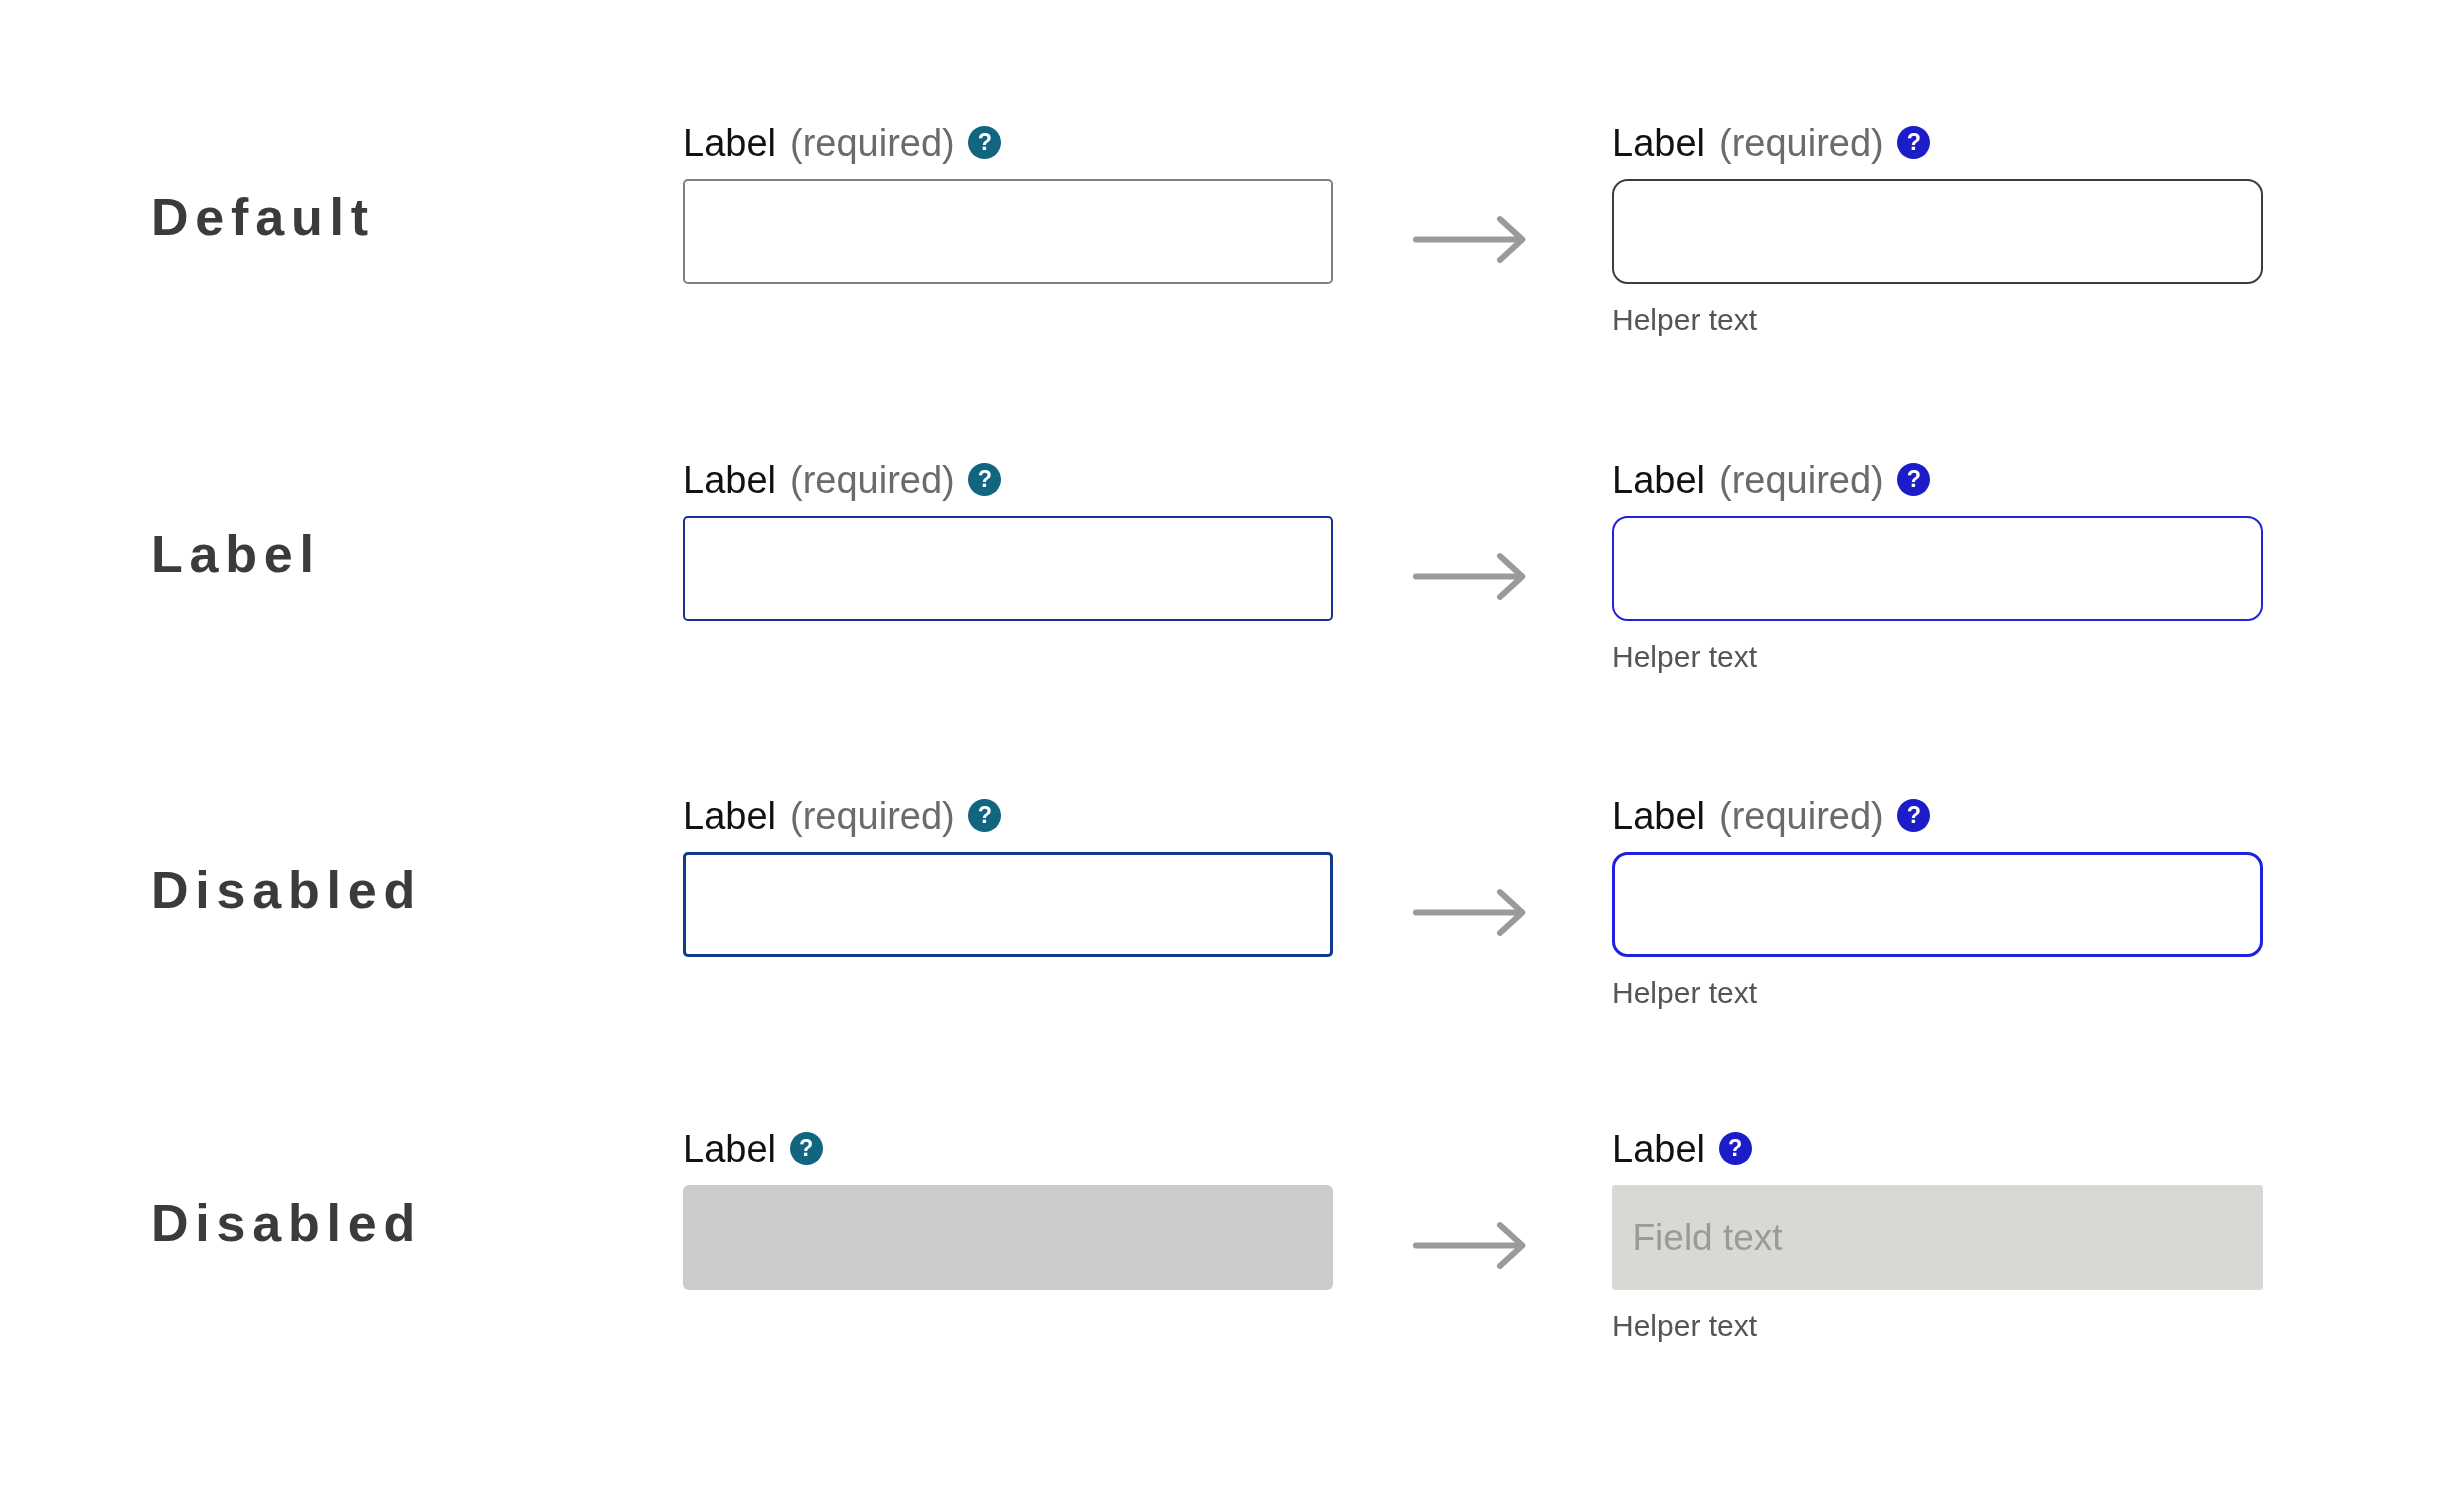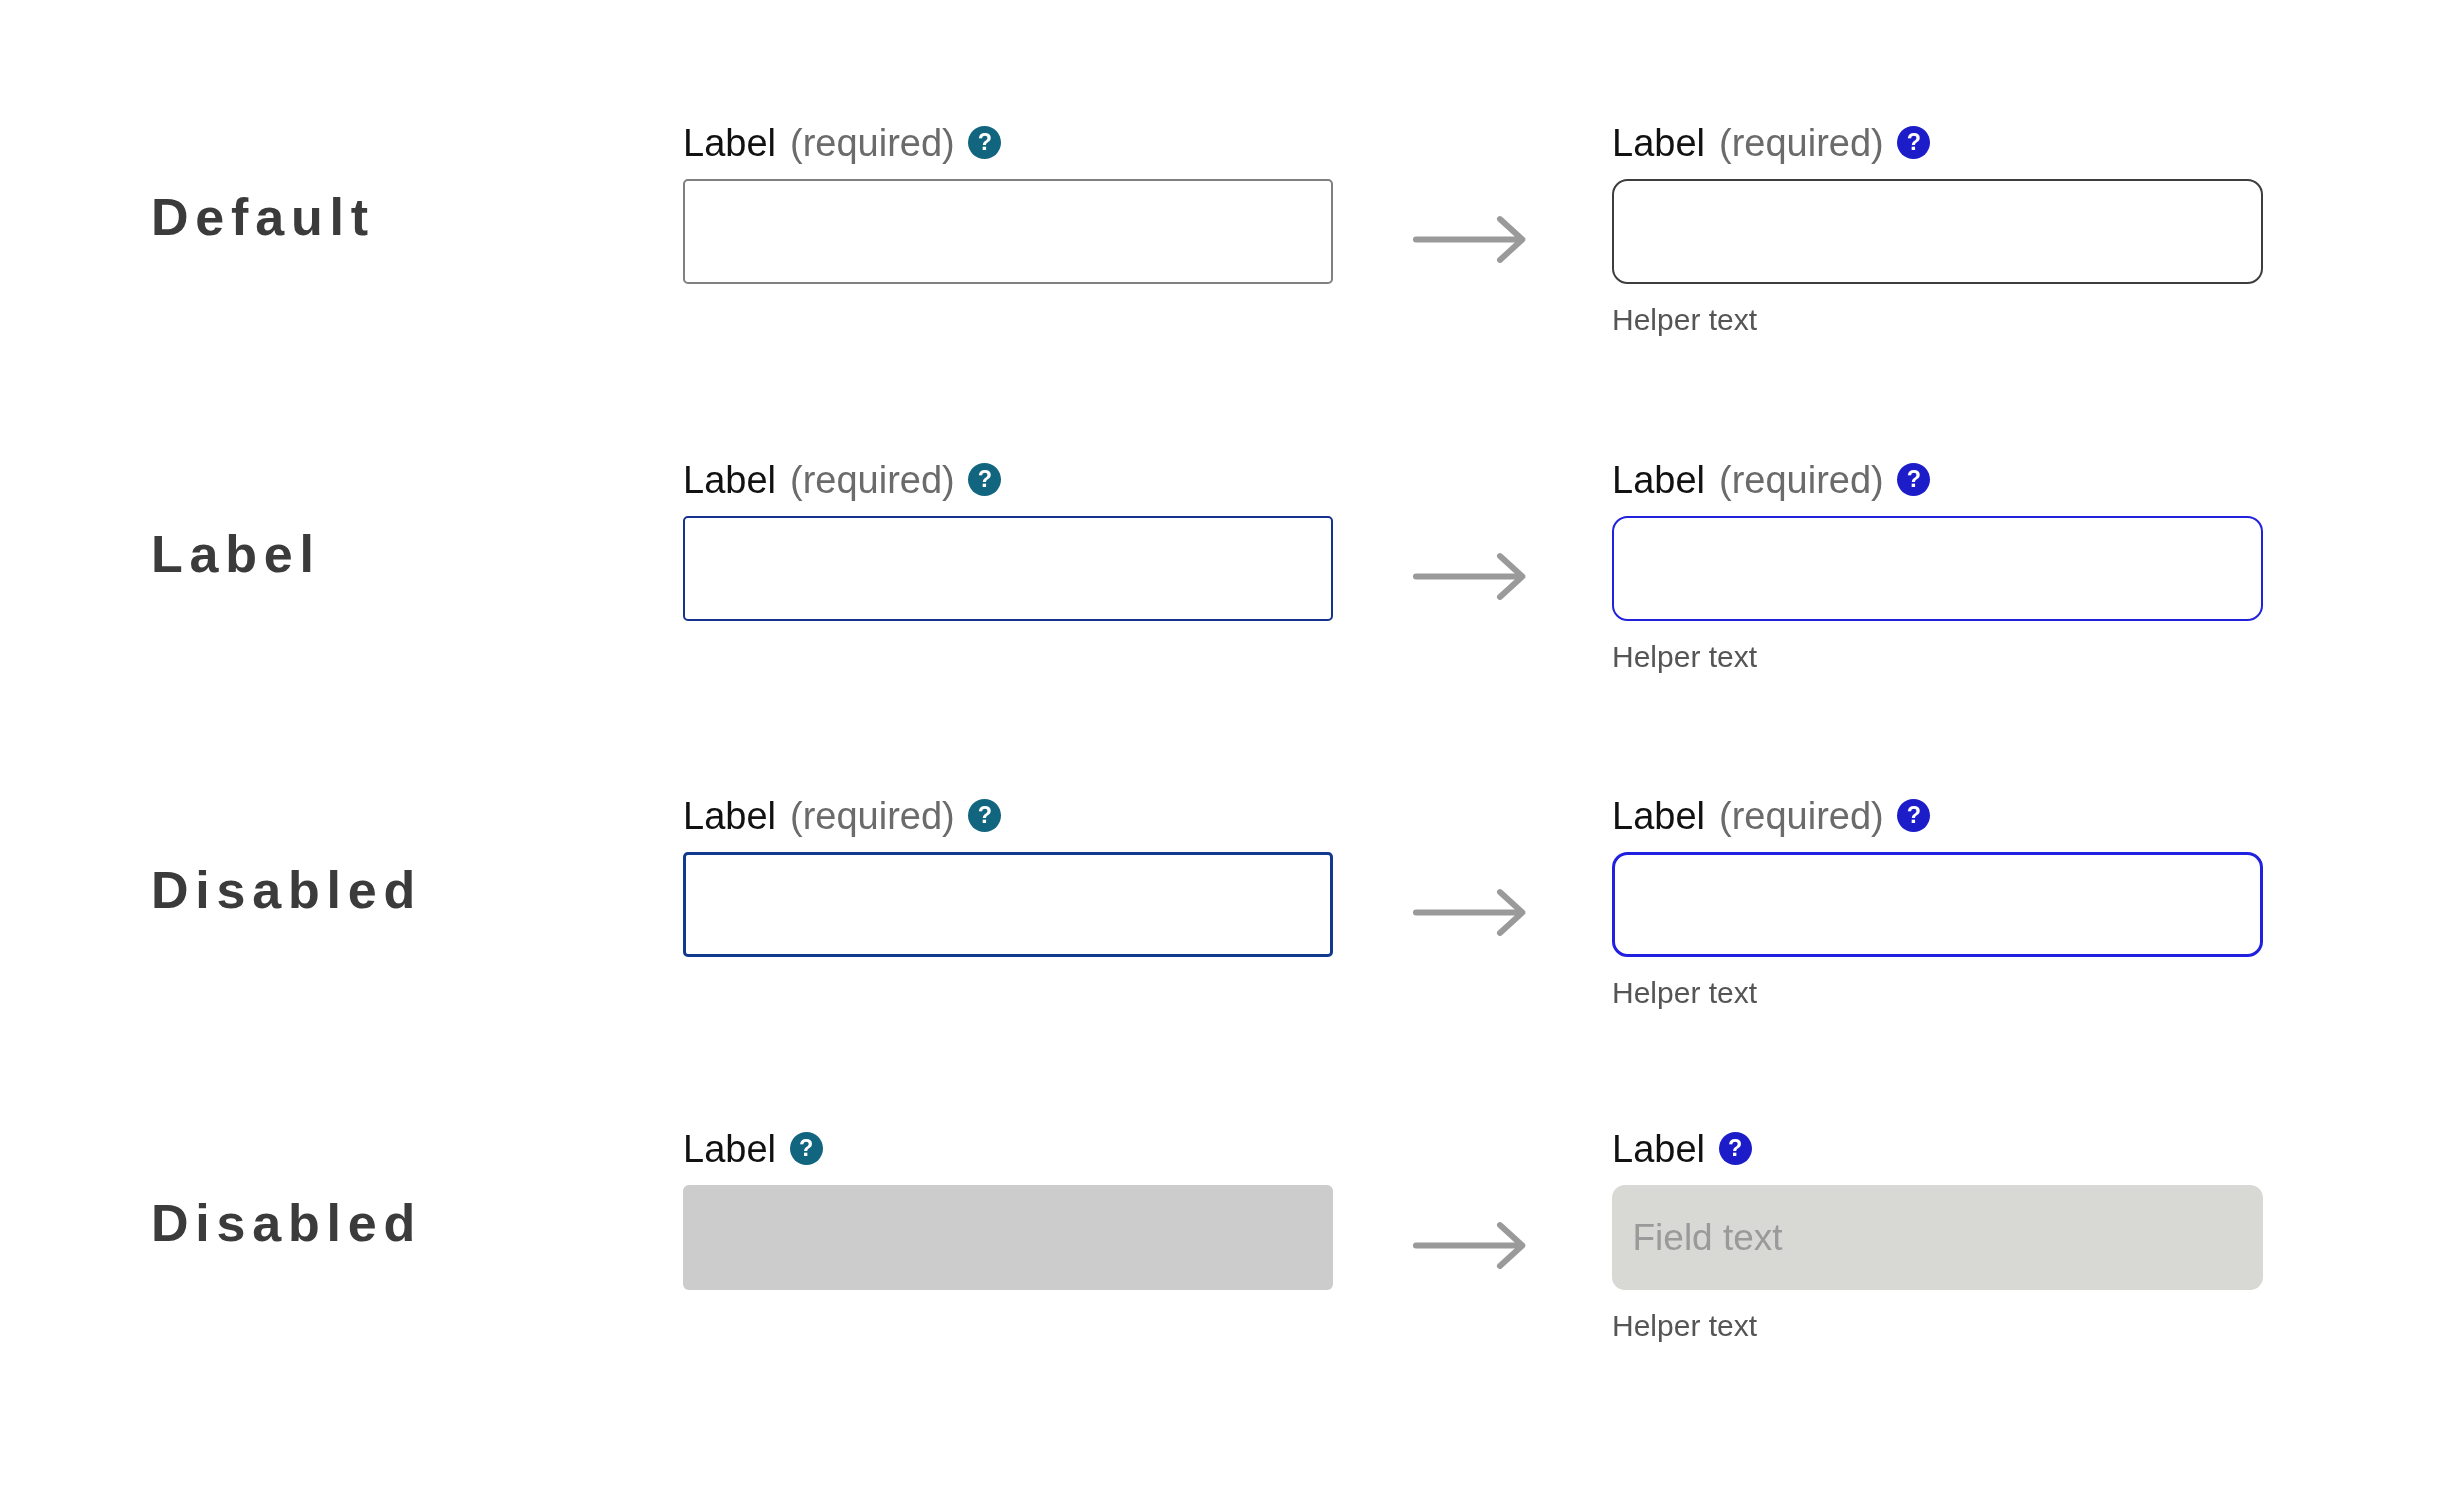--- a/index.html
+++ b/index.html
@@ -111,21 +111,21 @@
   
   .field-box.v-left-default  { border: 2px solid #808080; border-radius: 4.9px; }
   .field-box.v-left-hover    { border: 2.9px solid #16348f; border-radius: 4.9px; }
   .field-box.v-left-selected { border: 3.9px solid #113a8e; border-radius: 4.9px; }
   .field-box.v-left-disabled { border: none; background: #cccccc; border-radius: 5.9px; }
 
   
   .field-box.v-right-default  { border: 2px solid #3d3d3d; border-radius: 15.6px; }
   .field-box.v-right-hover    { border: 2.9px solid #2222dd; border-radius: 15.6px; }
   .field-box.v-right-selected { border: 3.9px solid #2020e0; border-radius: 15.6px; }
-  .field-box.v-right-disabled { border: none; background: #d8d8d4; border-radius: 13px; }
+  .field-box.v-right-disabled { border: none; background: #d8d8d4; border-radius: 3px; }
 
   .helper-text {
     margin-top: 21px;
     font-size: 30px;
     color: #555555;
     line-height: 1;
     white-space: nowrap;
   }
   .helper-text:empty { display: none; }
 

